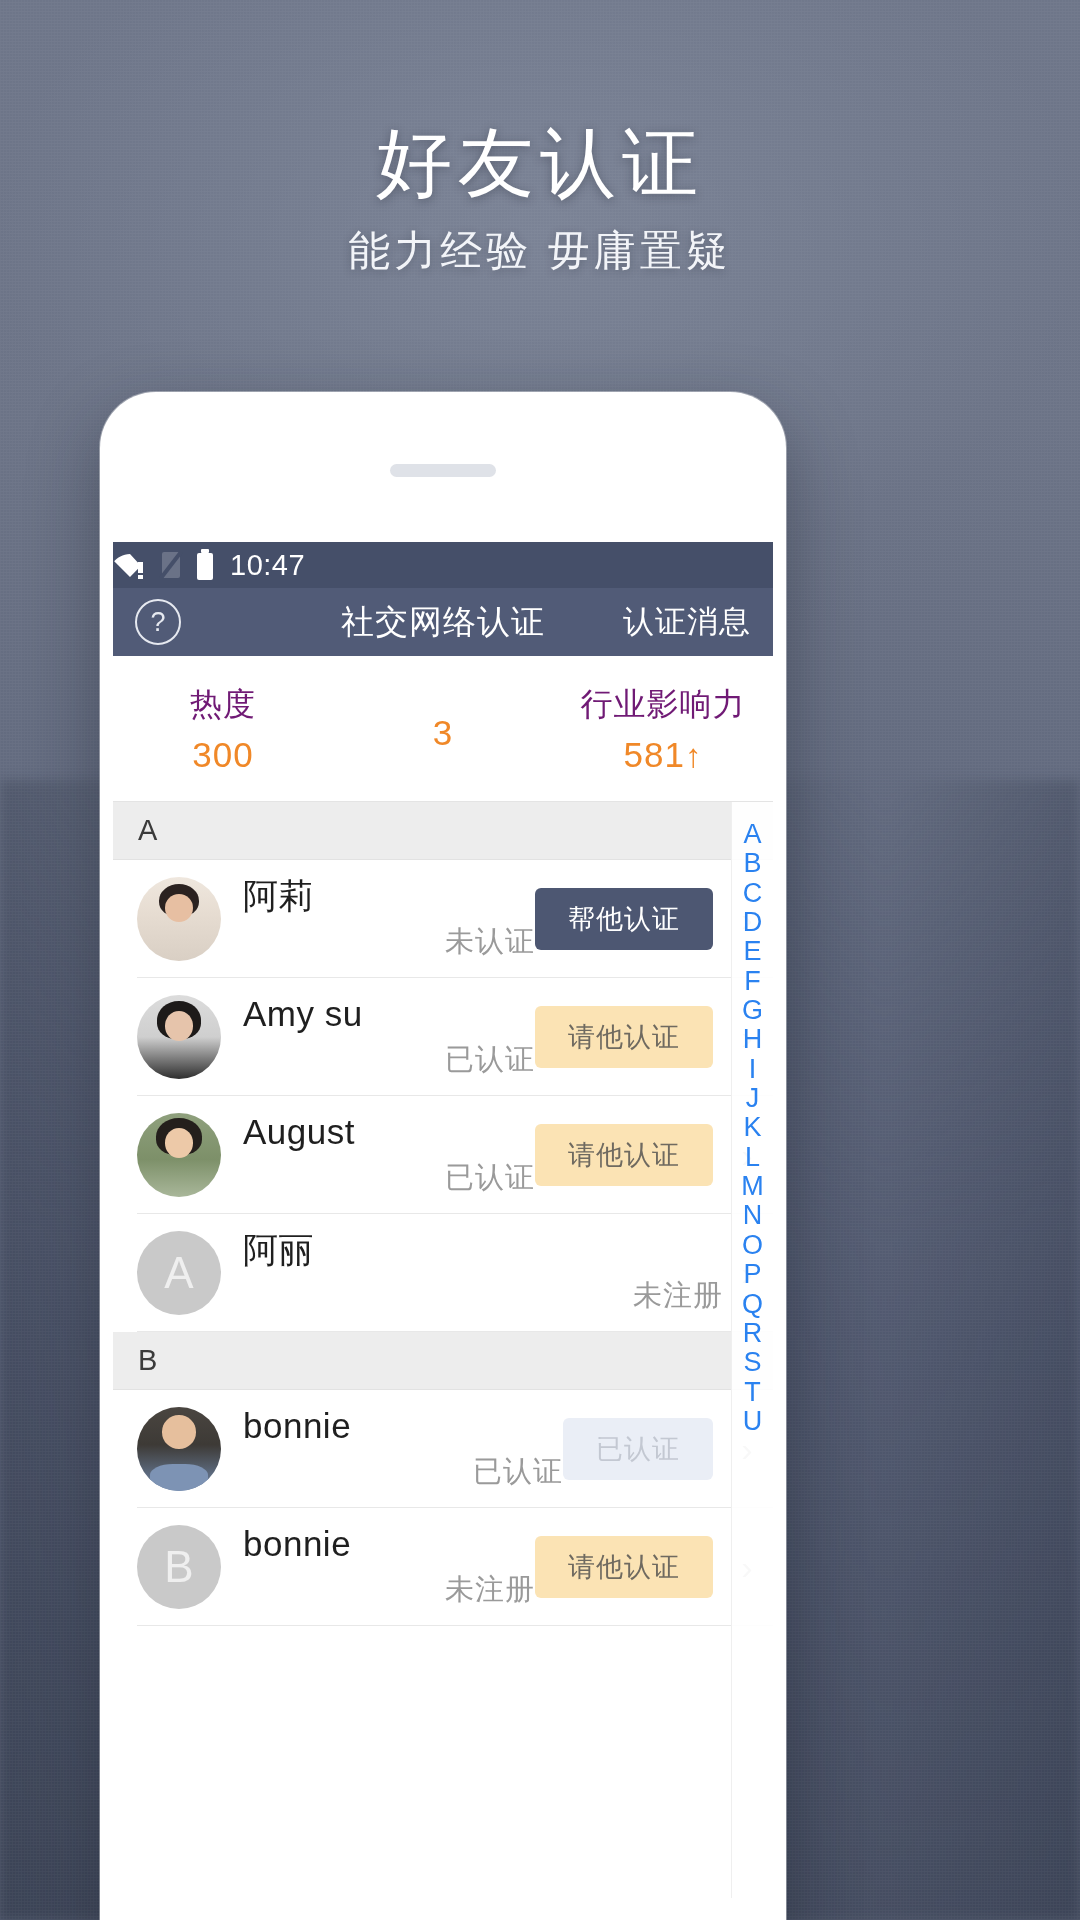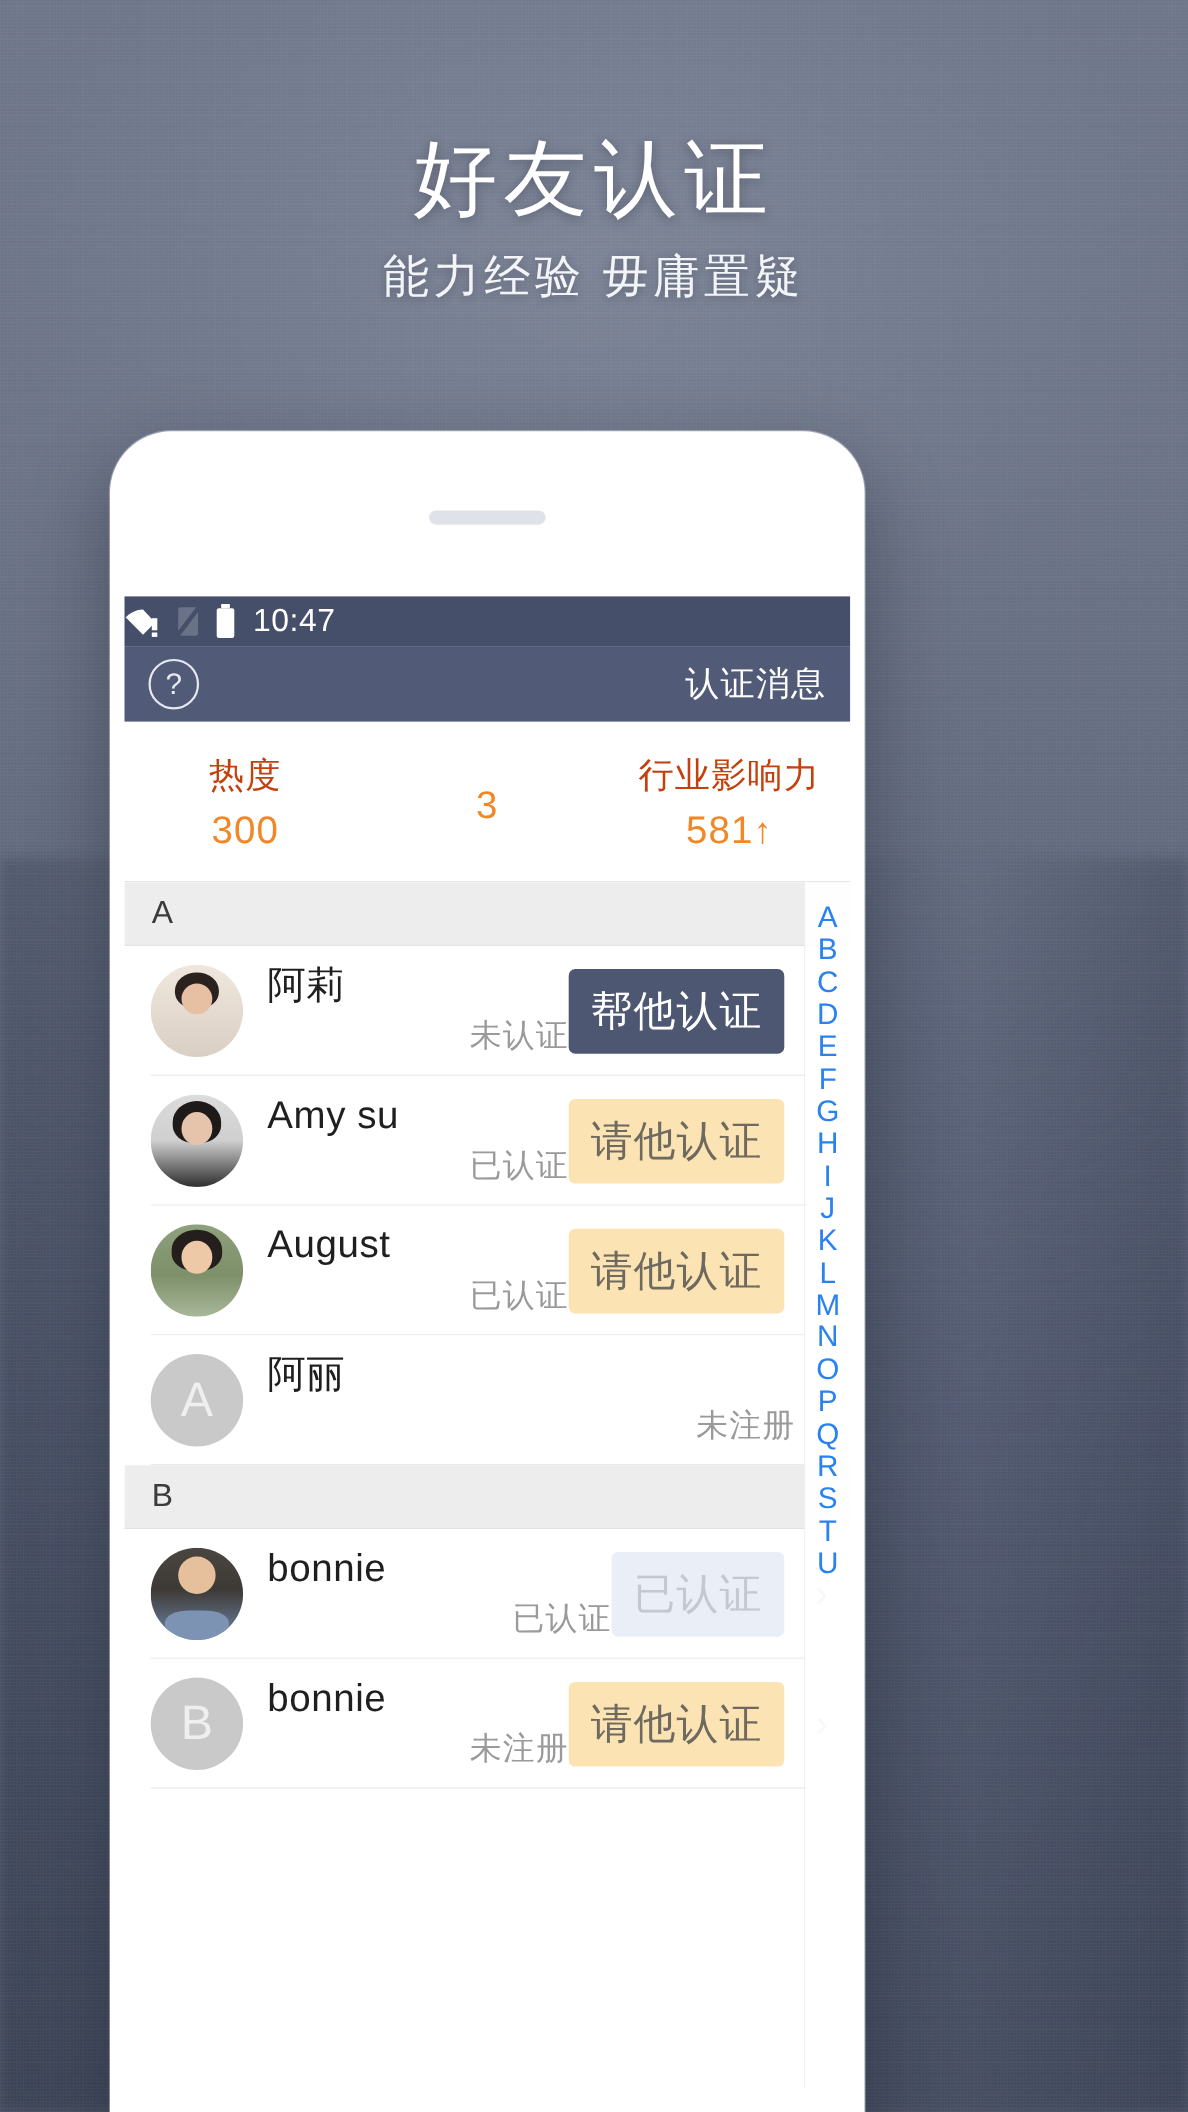--- a/index.html
+++ b/index.html
@@ -98,21 +98,21 @@
     position:relative; z-index:2;
   }
 
   
   #stats {
     height:146px; background:#ffffff;
     display:flex; align-items:center;
     border-bottom:1px solid #e4e4e4;
   }
   .stat { flex:1; text-align:center; }
-  .stat .label { font-size:32px; color:#c2410c; letter-spacing:1px; }
+  .stat .label { font-size:32px; color:#701a75; letter-spacing:1px; }
   .stat .value { margin-top:8px; font-size:35px; color:#f08828; letter-spacing:1px; }
   .stat .value .arrow { font-size:33px; }
 
   
   #searchbar {
     height:94px; background:#c9ccd3;
     display:flex; align-items:center; padding:0 16px 0 18px; gap:14px;
   }
   #search-field {
     flex:1; height:62px; background:#ffffff; border-radius:8px;
@@ -143,21 +143,21 @@
     overflow:hidden; position:relative;
   }
   .avatar.placeholder {
     background:#c9c9c9; display:flex; align-items:center; justify-content:center;
     color:#efefef; font-size:44px; font-weight:400;
   }
   .meta { margin-left:22px; flex:1; min-width:0; }
   .meta .name { font-size:35px; color:#1f1f1f; line-height:1.15; letter-spacing:.5px; }
   .meta .status { margin-top:5px; font-size:29px; color:#9a9a9a; letter-spacing:1px;text-align:right; }
   .action {
-    font-size:38px; letter-spacing:1px; padding:13px 20px; border-radius:6px;
+    font-size:27px; letter-spacing:1px; padding:13px 33px; border-radius:6px;
     white-space:nowrap; margin-right:10px;
   }
   .action.help   { background:#4d5772; color:#ffffff; }
   .action.ask    { background:#fbe3b4; color:#6f6a60; }
   .action.invite { background:#f9c271; color:#ffffff; padding-left:34px; padding-right:34px; }
   .action.done   { background:#eaeef6; color:#c3c8d2; }
   .chev { width:48px; text-align:center; color:#b9b9b9; font-size:34px; margin-right:2px; }
 
   
   #alpha-index {
@@ -215,20 +215,21 @@
       </svg>
       <svg class="sb-icon" width="20" height="32" viewBox="0 0 20 32">
         <rect x="6" y="0" width="8" height="4" rx="1" fill="#ffffff"></rect>
         <rect x="2" y="4" width="16" height="27" rx="2" fill="#ffffff"></rect>
       </svg>
       <span id="sb-time">10:47</span>
     </div>
 
     <div id="navbar">
       <div id="help-btn">?</div>
+      <div id="nav-title">社交网络认证</div>
       <div id="nav-action">认证消息</div>
     </div>
 
     <div id="stats">
       <div class="stat">
         <div class="label">热度</div>
         <div class="value"><span>300</span><span class="arrow"></span></div>
       </div>
       <div class="stat">
         <div class="value"><span>3</span><span class="arrow"></span></div>

